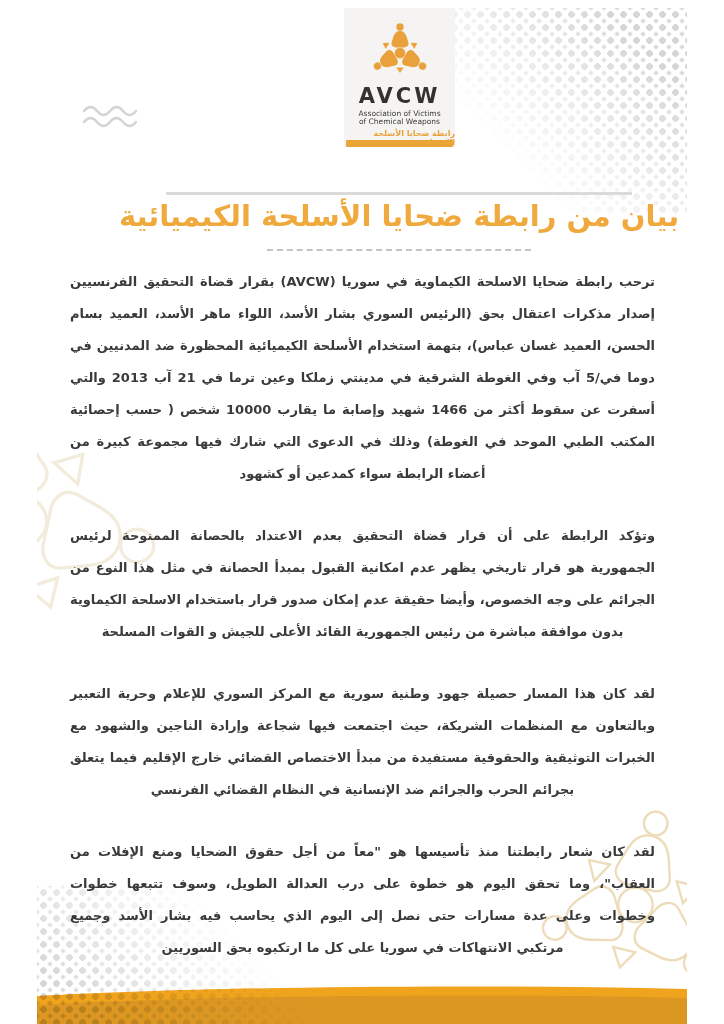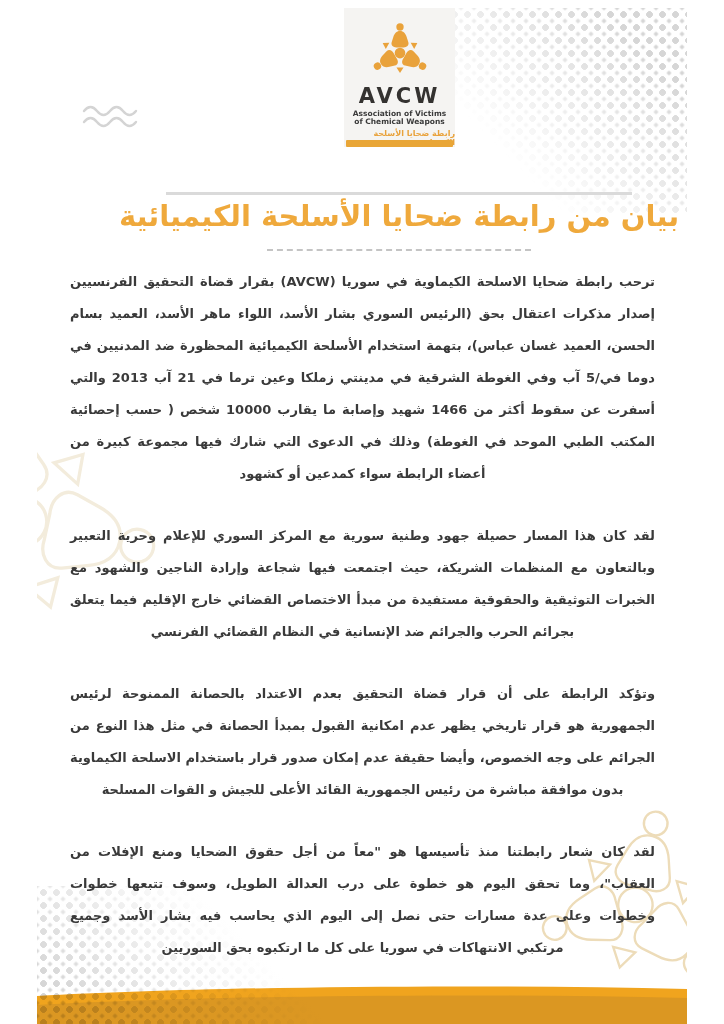--- a/index.html
+++ b/index.html
@@ -20,21 +20,21 @@
   .halftone-bl::after{background:linear-gradient(45deg,rgba(255,255,255,0) 12%,#ffffff 68%);}
 
   
   .wave-icon{position:absolute;left:44px;top:94px;width:62px;height:28px;color:#d4d4d4;}
 
   
   .logo-panel{position:absolute;left:307px;top:0;width:111px;height:139px;background:#f5f4f2;
     display:flex;flex-direction:column;align-items:center;z-index:2;}
   .logo-mark{width:86px;height:72px;margin-top:9px;fill:#e9a23b;}
   .logo-acronym{font-size:21px;font-weight:bold;letter-spacing:3px;color:#343230;line-height:1;margin-top:2px;}
-  .logo-tagline{font-size:7.5px;font-weight:bold;color:#3a3a3a;line-height:1.15;text-align:center;margin-top:3px;}
+  .logo-tagline{font-size:7.5px;font-weight:normal;color:#3a3a3a;line-height:1.15;text-align:center;margin-top:3px;}
   .logo-tagline-ar{font-size:8px;font-weight:bold;color:#e9a23b;margin-top:2px;direction:rtl;}
   .logo-bar{position:absolute;bottom:0;left:2px;right:2px;height:7px;background:#e9a637;border-radius:1px;}
 
   
   .title-rule{position:absolute;top:184px;left:129px;width:466px;height:3px;background:#dadada;}
   .doc-title{position:absolute;top:191px;left:0;width:724px;text-align:center;direction:rtl;
     font-size:29px;font-weight:bold;color:#efa93c;}
   .title-dashes{position:absolute;top:241px;left:230px;width:264px;border-top:2px dashed #c4c4c4;}
 
   
@@ -90,22 +90,22 @@
     <div class="logo-tagline-ar">رابطة ضحايا الأسلحة الكيميائية</div>
     <div class="logo-bar"></div>
   </div>
 
   <div class="title-rule"></div>
   <h1 class="doc-title" style="margin:0">بيان من رابطة ضحايا الأسلحة الكيميائية</h1>
   <div class="title-dashes"></div>
 
   <div class="content">
     <p>ترحب رابطة ضحايا الاسلحة الكيماوية في سوريا (AVCW)  بقرار قضاة التحقيق الفرنسيين إصدار مذكرات اعتقال بحق (الرئيس السوري بشار الأسد، اللواء ماهر الأسد، العميد بسام الحسن، العميد غسان عباس)، بتهمة استخدام الأسلحة الكيميائية المحظورة ضد المدنيين في دوما في/5 آب  وفي الغوطة الشرقية في مدينتي زملكا وعين ترما في  21 آب  2013 والتي أسفرت عن سقوط أكثر من 1466 شهيد وإصابة ما يقارب 10000 شخص ( حسب إحصائية المكتب الطبي الموحد في الغوطة) وذلك في الدعوى التي شارك فيها مجموعة كبيرة من أعضاء الرابطة سواء كمدعين أو كشهود</p>
+    <p>وتؤكد الرابطة على أن قرار قضاة التحقيق بعدم الاعتداد بالحصانة الممنوحة لرئيس الجمهورية هو قرار تاريخي يظهر عدم امكانية القبول بمبدأ الحصانة في مثل هذا النوع من الجرائم على وجه الخصوص، وأيضا حقيقة عدم إمكان صدور قرار باستخدام الاسلحة الكيماوية بدون موافقة مباشرة من رئيس الجمهورية القائد الأعلى للجيش و القوات المسلحة</p>
     <p>لقد كان هذا المسار حصيلة جهود وطنية سورية مع المركز السوري للإعلام وحرية التعبير وبالتعاون مع المنظمات الشريكة، حيث اجتمعت فيها شجاعة وإرادة الناجين والشهود مع الخبرات التوثيقية والحقوقية مستفيدة من مبدأ الاختصاص القضائي خارج الإقليم فيما يتعلق بجرائم الحرب والجرائم ضد الإنسانية في النظام القضائي الفرنسي</p>
-    <p>وتؤكد الرابطة على أن قرار قضاة التحقيق بعدم الاعتداد بالحصانة الممنوحة لرئيس الجمهورية هو قرار تاريخي يظهر عدم امكانية القبول بمبدأ الحصانة في مثل هذا النوع من الجرائم على وجه الخصوص، وأيضا حقيقة عدم إمكان صدور قرار باستخدام الاسلحة الكيماوية بدون موافقة مباشرة من رئيس الجمهورية القائد الأعلى للجيش و القوات المسلحة</p>
     <p>لقد كان شعار رابطتنا منذ تأسيسها هو "معاً من أجل حقوق الضحايا ومنع الإفلات من العقاب"، وما تحقق اليوم هو خطوة على درب العدالة الطويل، وسوف تتبعها خطوات وخطوات وعلى عدة مسارات حتى نصل إلى اليوم الذي يحاسب فيه بشار الأسد وجميع مرتكبي الانتهاكات في سوريا على كل ما ارتكبوه بحق السوريين</p>
   </div>
 
   <svg class="outline-logo outline-left" viewBox="0 0 100 100">
     <use href="#avcw-mark"></use>
   </svg>
 
   <svg class="outline-logo outline-br" viewBox="0 0 100 100">
     <use href="#avcw-mark"></use>
   </svg>

